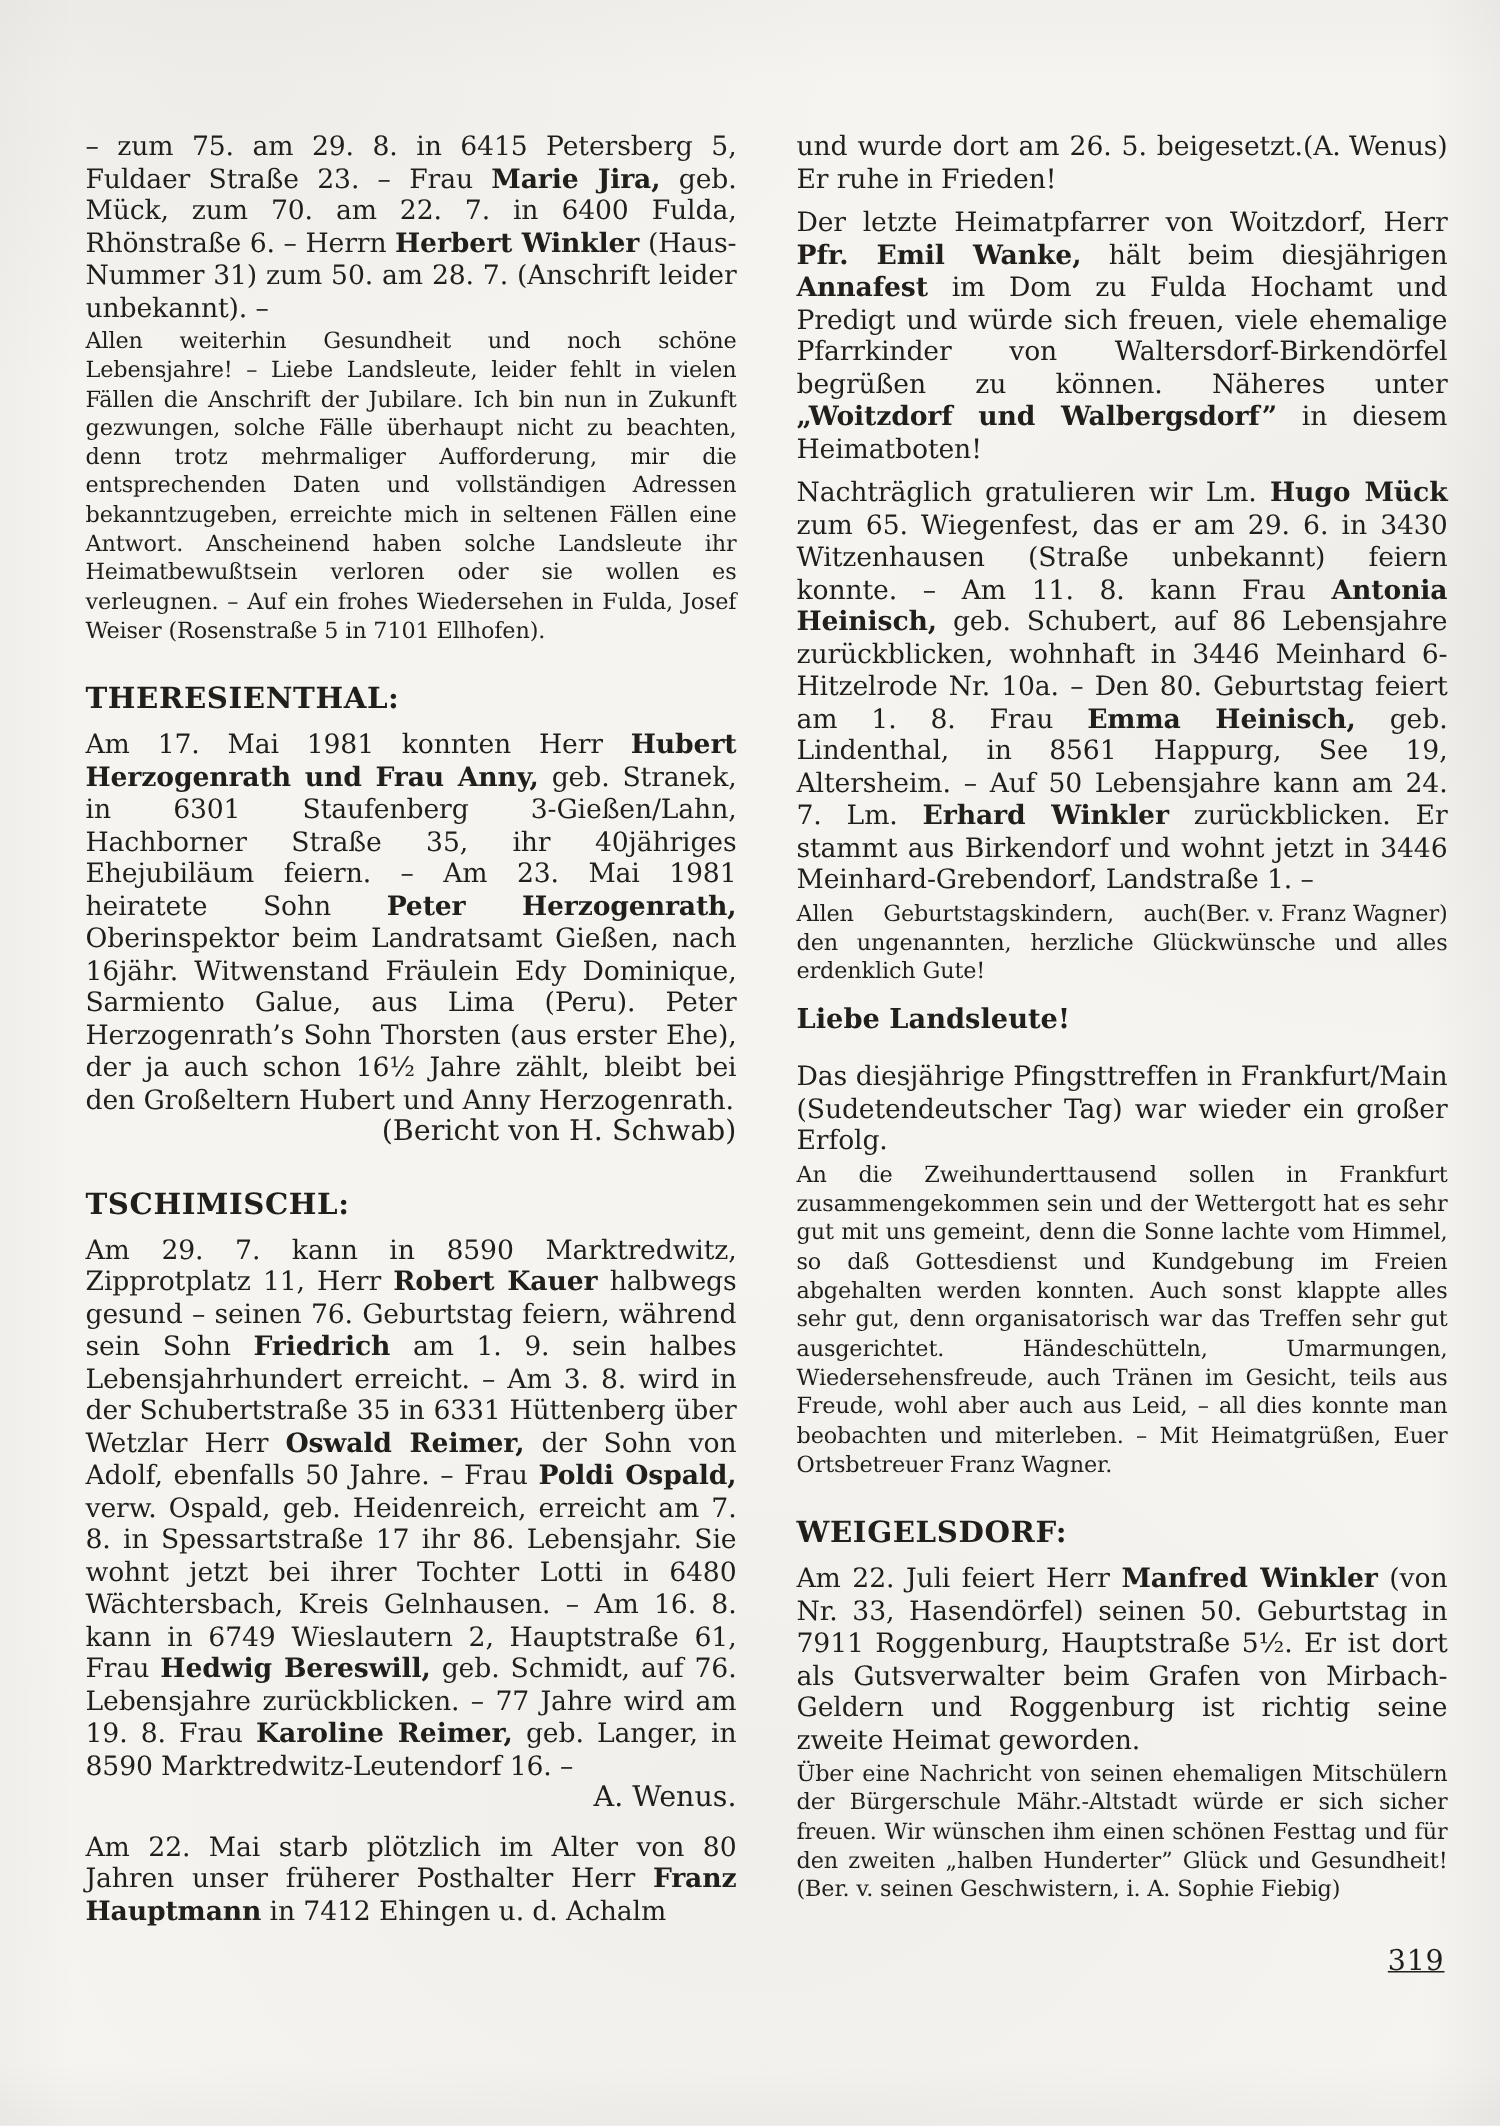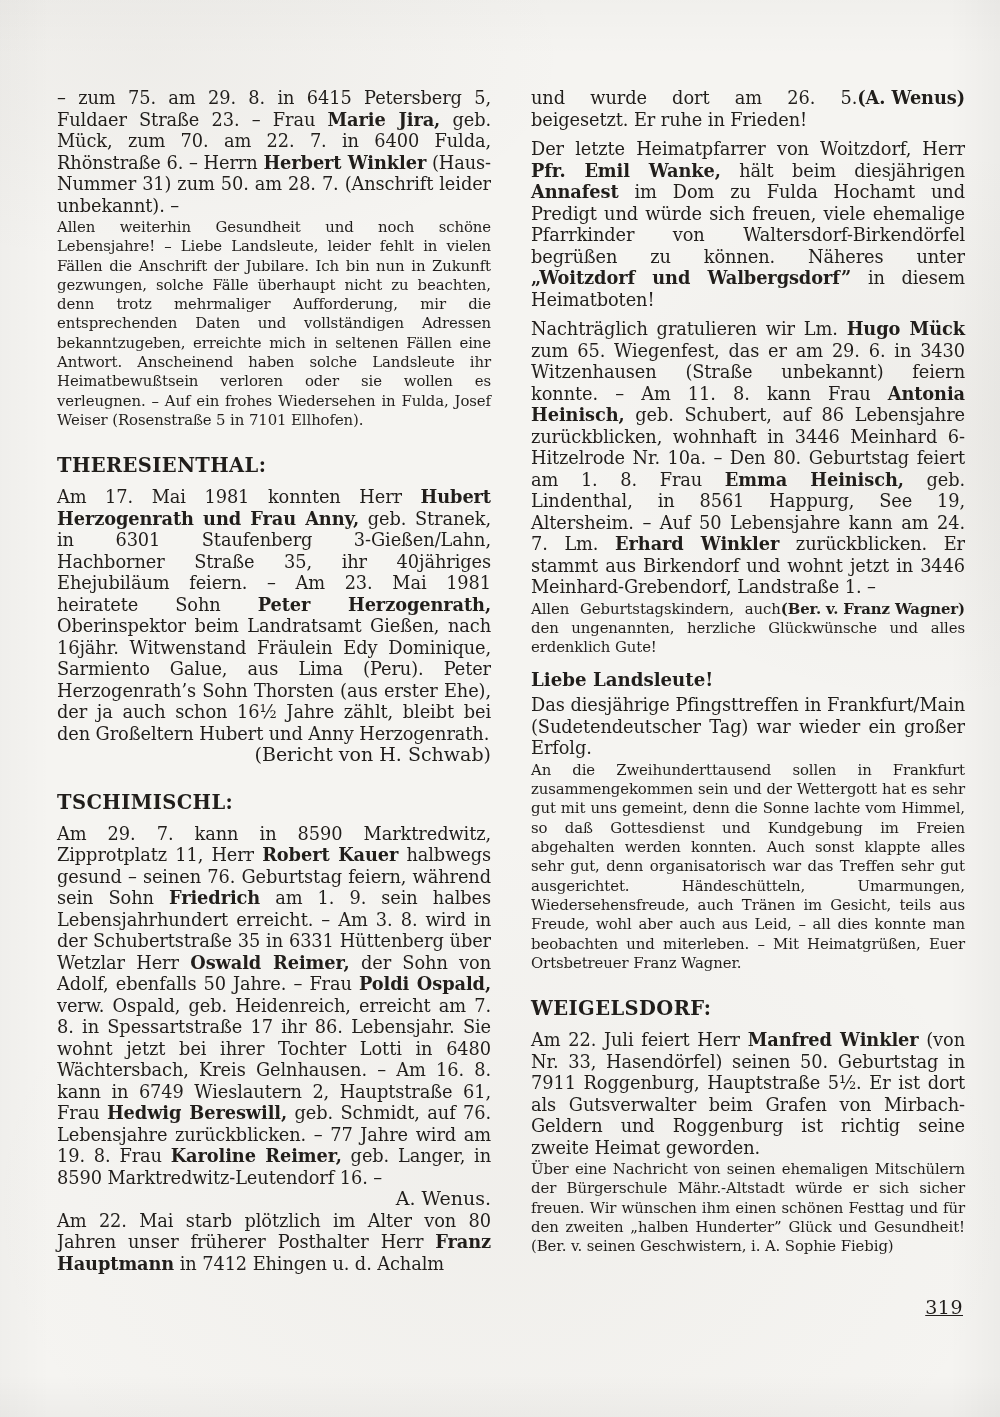--- a/index.html
+++ b/index.html
@@ -48,33 +48,33 @@
     line-height: 23px;
     font-weight: bold;
     letter-spacing: 0.4px;
     margin: 25px 0 9px;
     text-align: left;
   }
   .subheading {
     font-size: 18.2px;
     line-height: 22px;
     font-weight: bold;
-    margin: 12px 0 3px;
+    margin: 12px 0 16px;
     text-align: left;
   }
   .byline {
     text-align: right;
     font-size: 19px;
     line-height: 21.5px;
   }
   .body-text + .body-text { margin-top: 8px; }
-  .byline + .body-text { }
+  .byline + .body-text { margin-top: 11px; }
   .small-text + .heading { margin-top: 24px; }
   b { font-weight: bold; }
-  .sig { float: right; font-weight: bold; }
+  .sig { float: right; }
 
   .page-number {
     position: absolute;
     top: 1296px;
     right: 37px;
     font-size: 19px;
     letter-spacing: 0.5px;
     text-decoration: underline;
   }
 </style>

